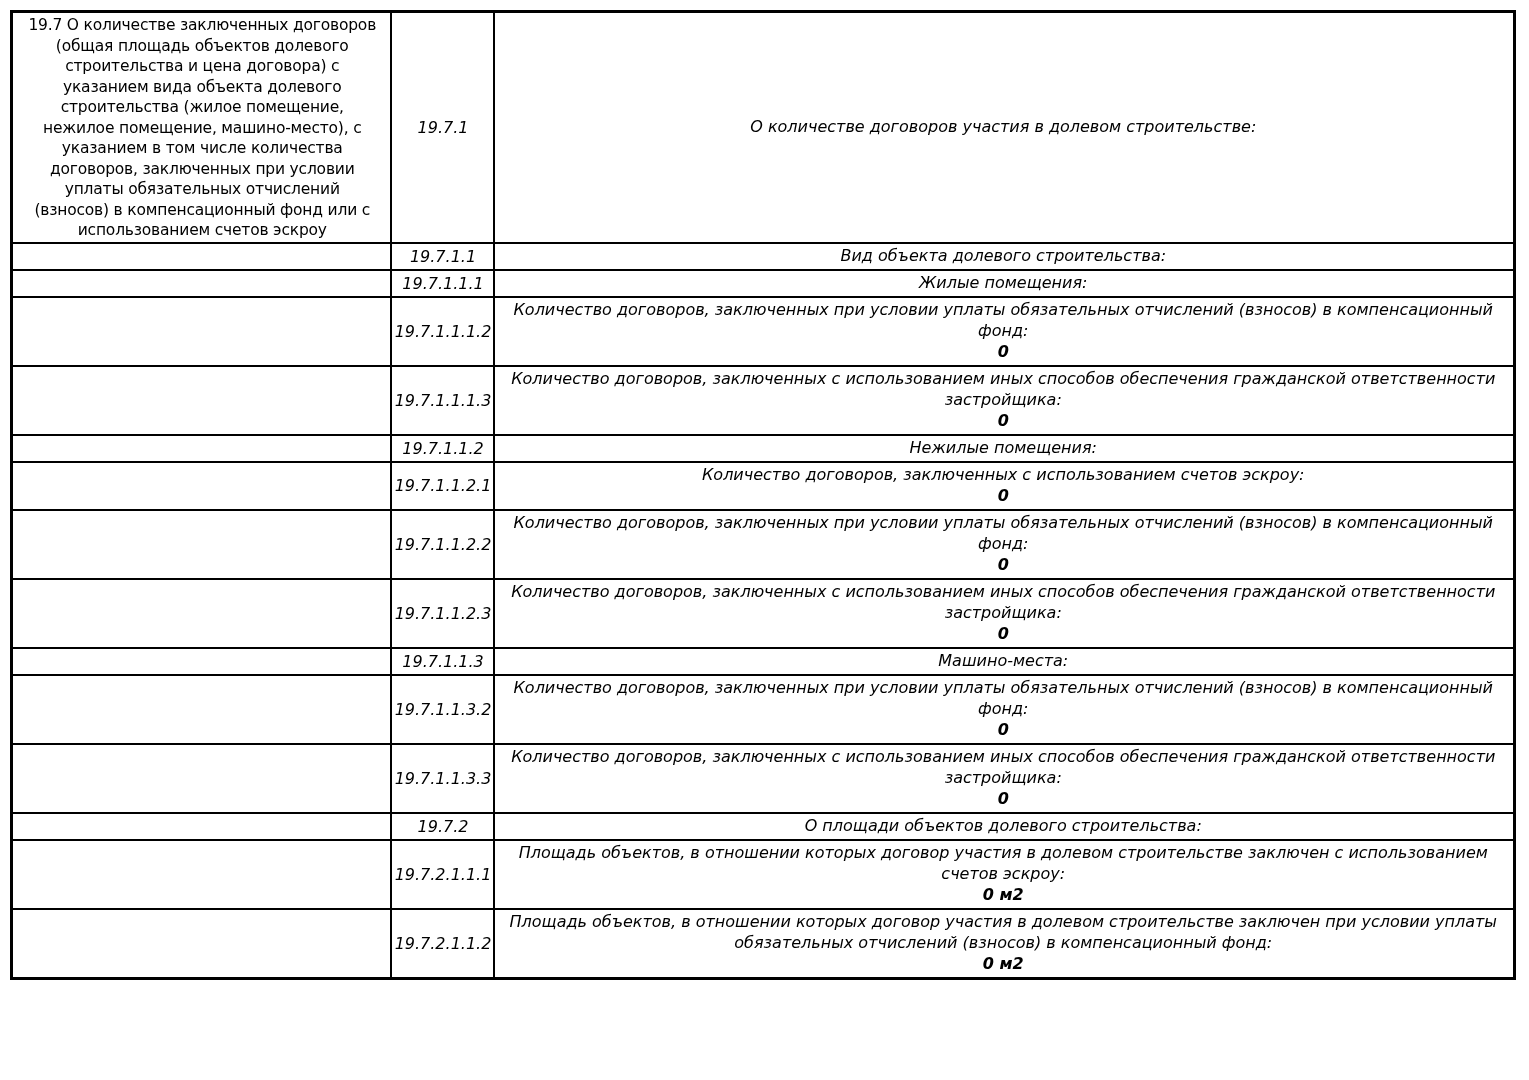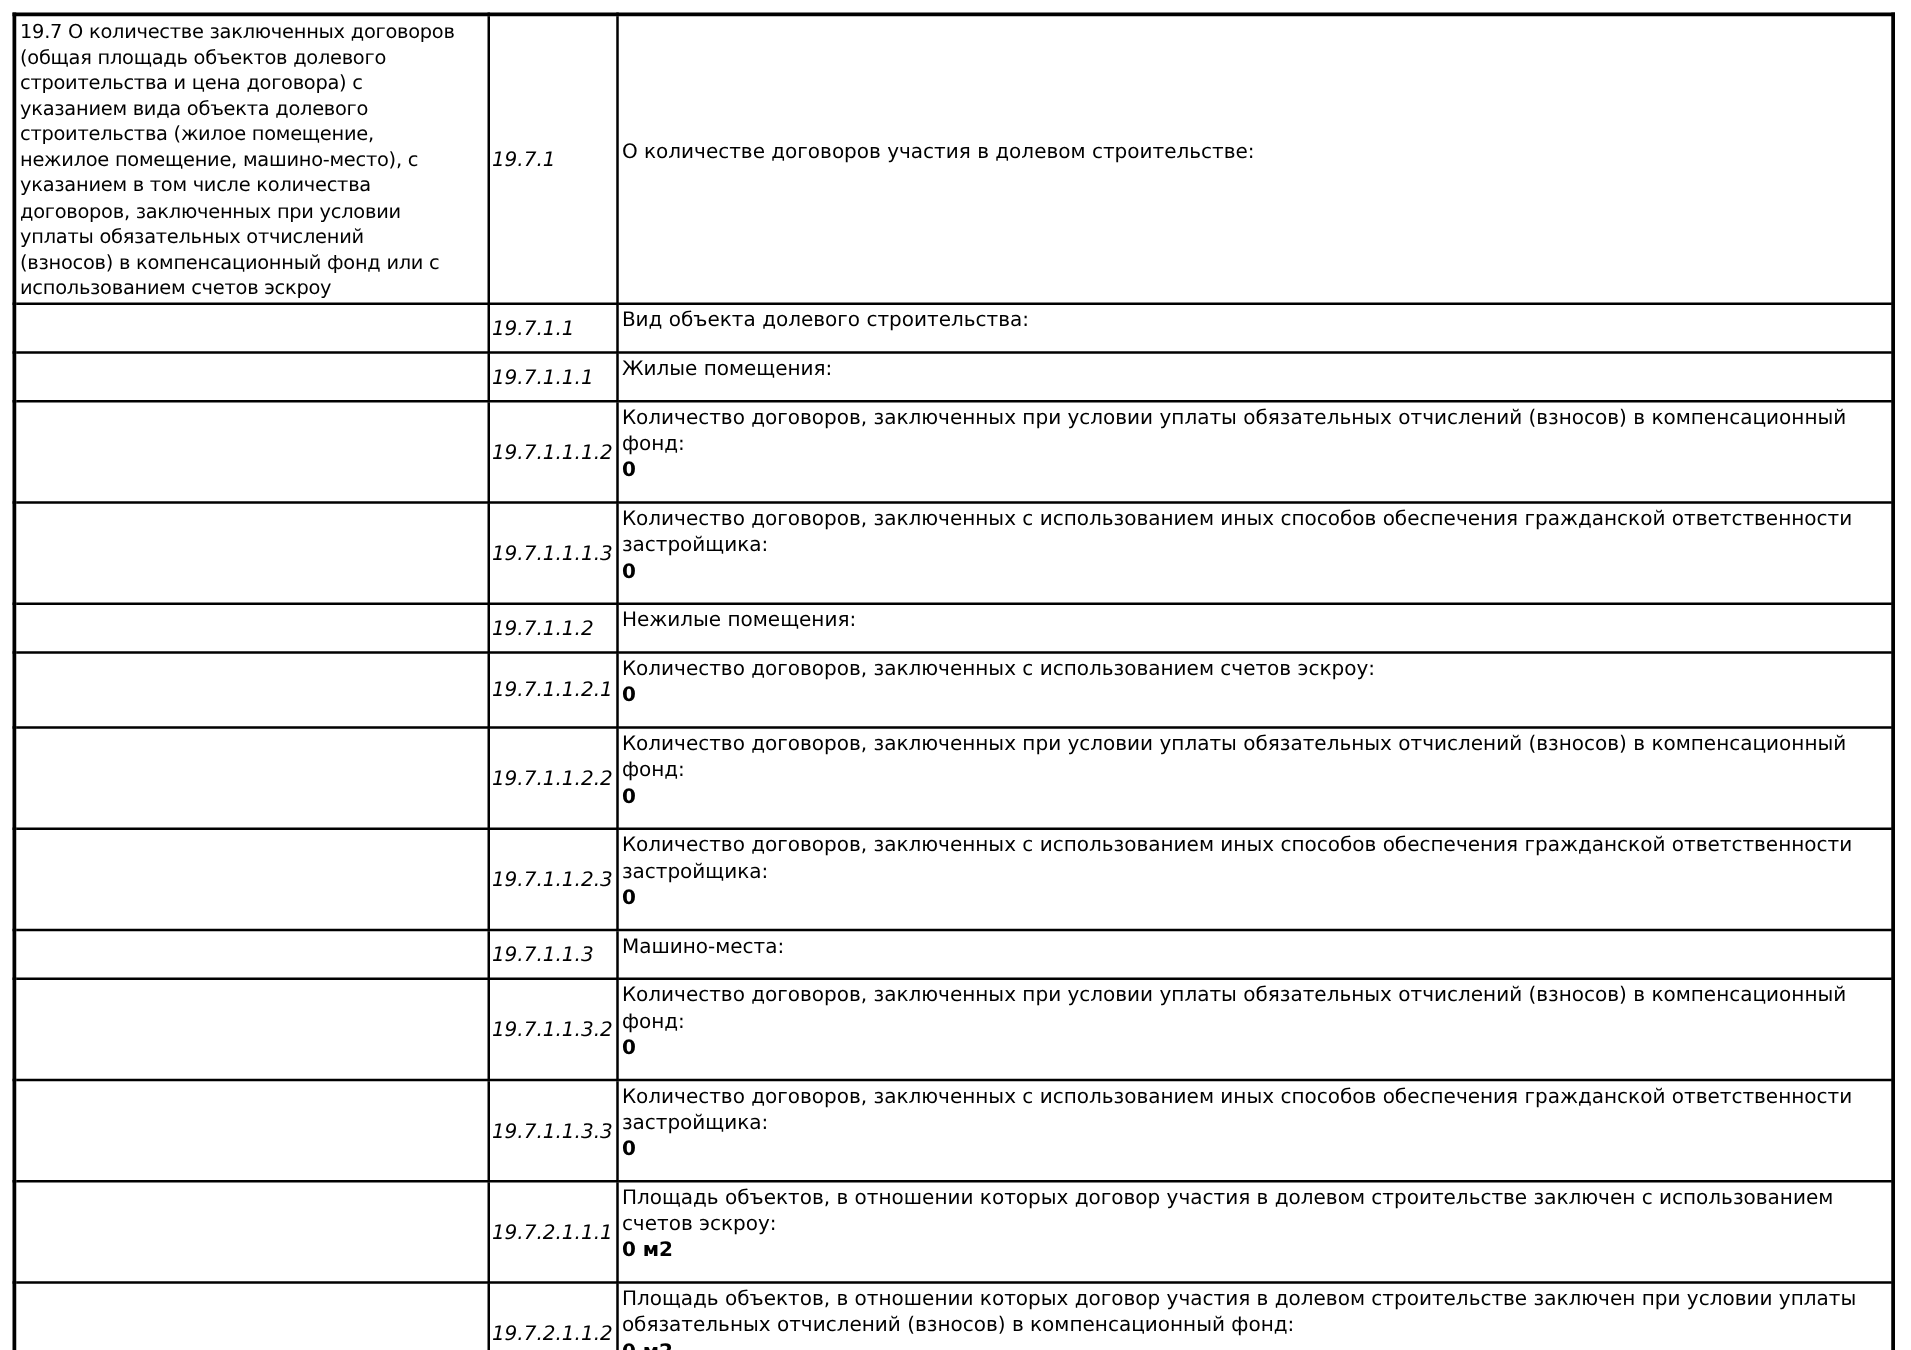--- a/index.html
+++ b/index.html
@@ -27,35 +27,37 @@
   col.w3 { width: 1021px; }
   td {
     border: 2px solid #000000;
     color: #000000;
     font-family: "DejaVu Sans", "Liberation Sans", sans-serif;
     font-size: 16px;
     line-height: 21px;
     vertical-align: middle;
     padding: 1px 2px;
     overflow: hidden;
+    text-align: center;
   }
   td.c1 {
     vertical-align: top;
     font-size: 15.5px;
     line-height: 20.5px;
     letter-spacing: -0.2px;
     white-space: pre-line;
     padding: 2px 1px 1px 3px;
   }
   td.c2 {
     padding: 1px 0 1px 2px;
     font-style: italic;
   }
   td.c3 {
-    padding: 1px 4px 15px 3px;
+    padding: 1px 4px 3px 3px;
+    font-style: italic;
   }
   td.c3 .label {
     white-space: pre-line;
   }
   td.c3 .value {
     font-weight: 700;
     white-space: pre-line;
   }
 </style>
 </head>
@@ -171,20 +173,27 @@
           <td class="c1"></td>
           <td class="c2">19.7.1.1.3.3</td>
           <td class="c3">
             <div class="label">Количество договоров, заключенных с использованием иных способов обеспечения гражданской ответственности
 застройщика:</div>
             <div class="value">0</div>
           </td>
         </tr>
         <tr>
           <td class="c1"></td>
+          <td class="c2">19.7.2</td>
+          <td class="c3">
+            <div class="label">О площади объектов долевого строительства:</div>
+          </td>
+        </tr>
+        <tr>
+          <td class="c1"></td>
           <td class="c2">19.7.2.1.1.1</td>
           <td class="c3">
             <div class="label">Площадь объектов, в отношении которых договор участия в долевом строительстве заключен с использованием
 счетов эскроу:</div>
             <div class="value">0 м2</div>
           </td>
         </tr>
         <tr>
           <td class="c1"></td>
           <td class="c2">19.7.2.1.1.2</td>

